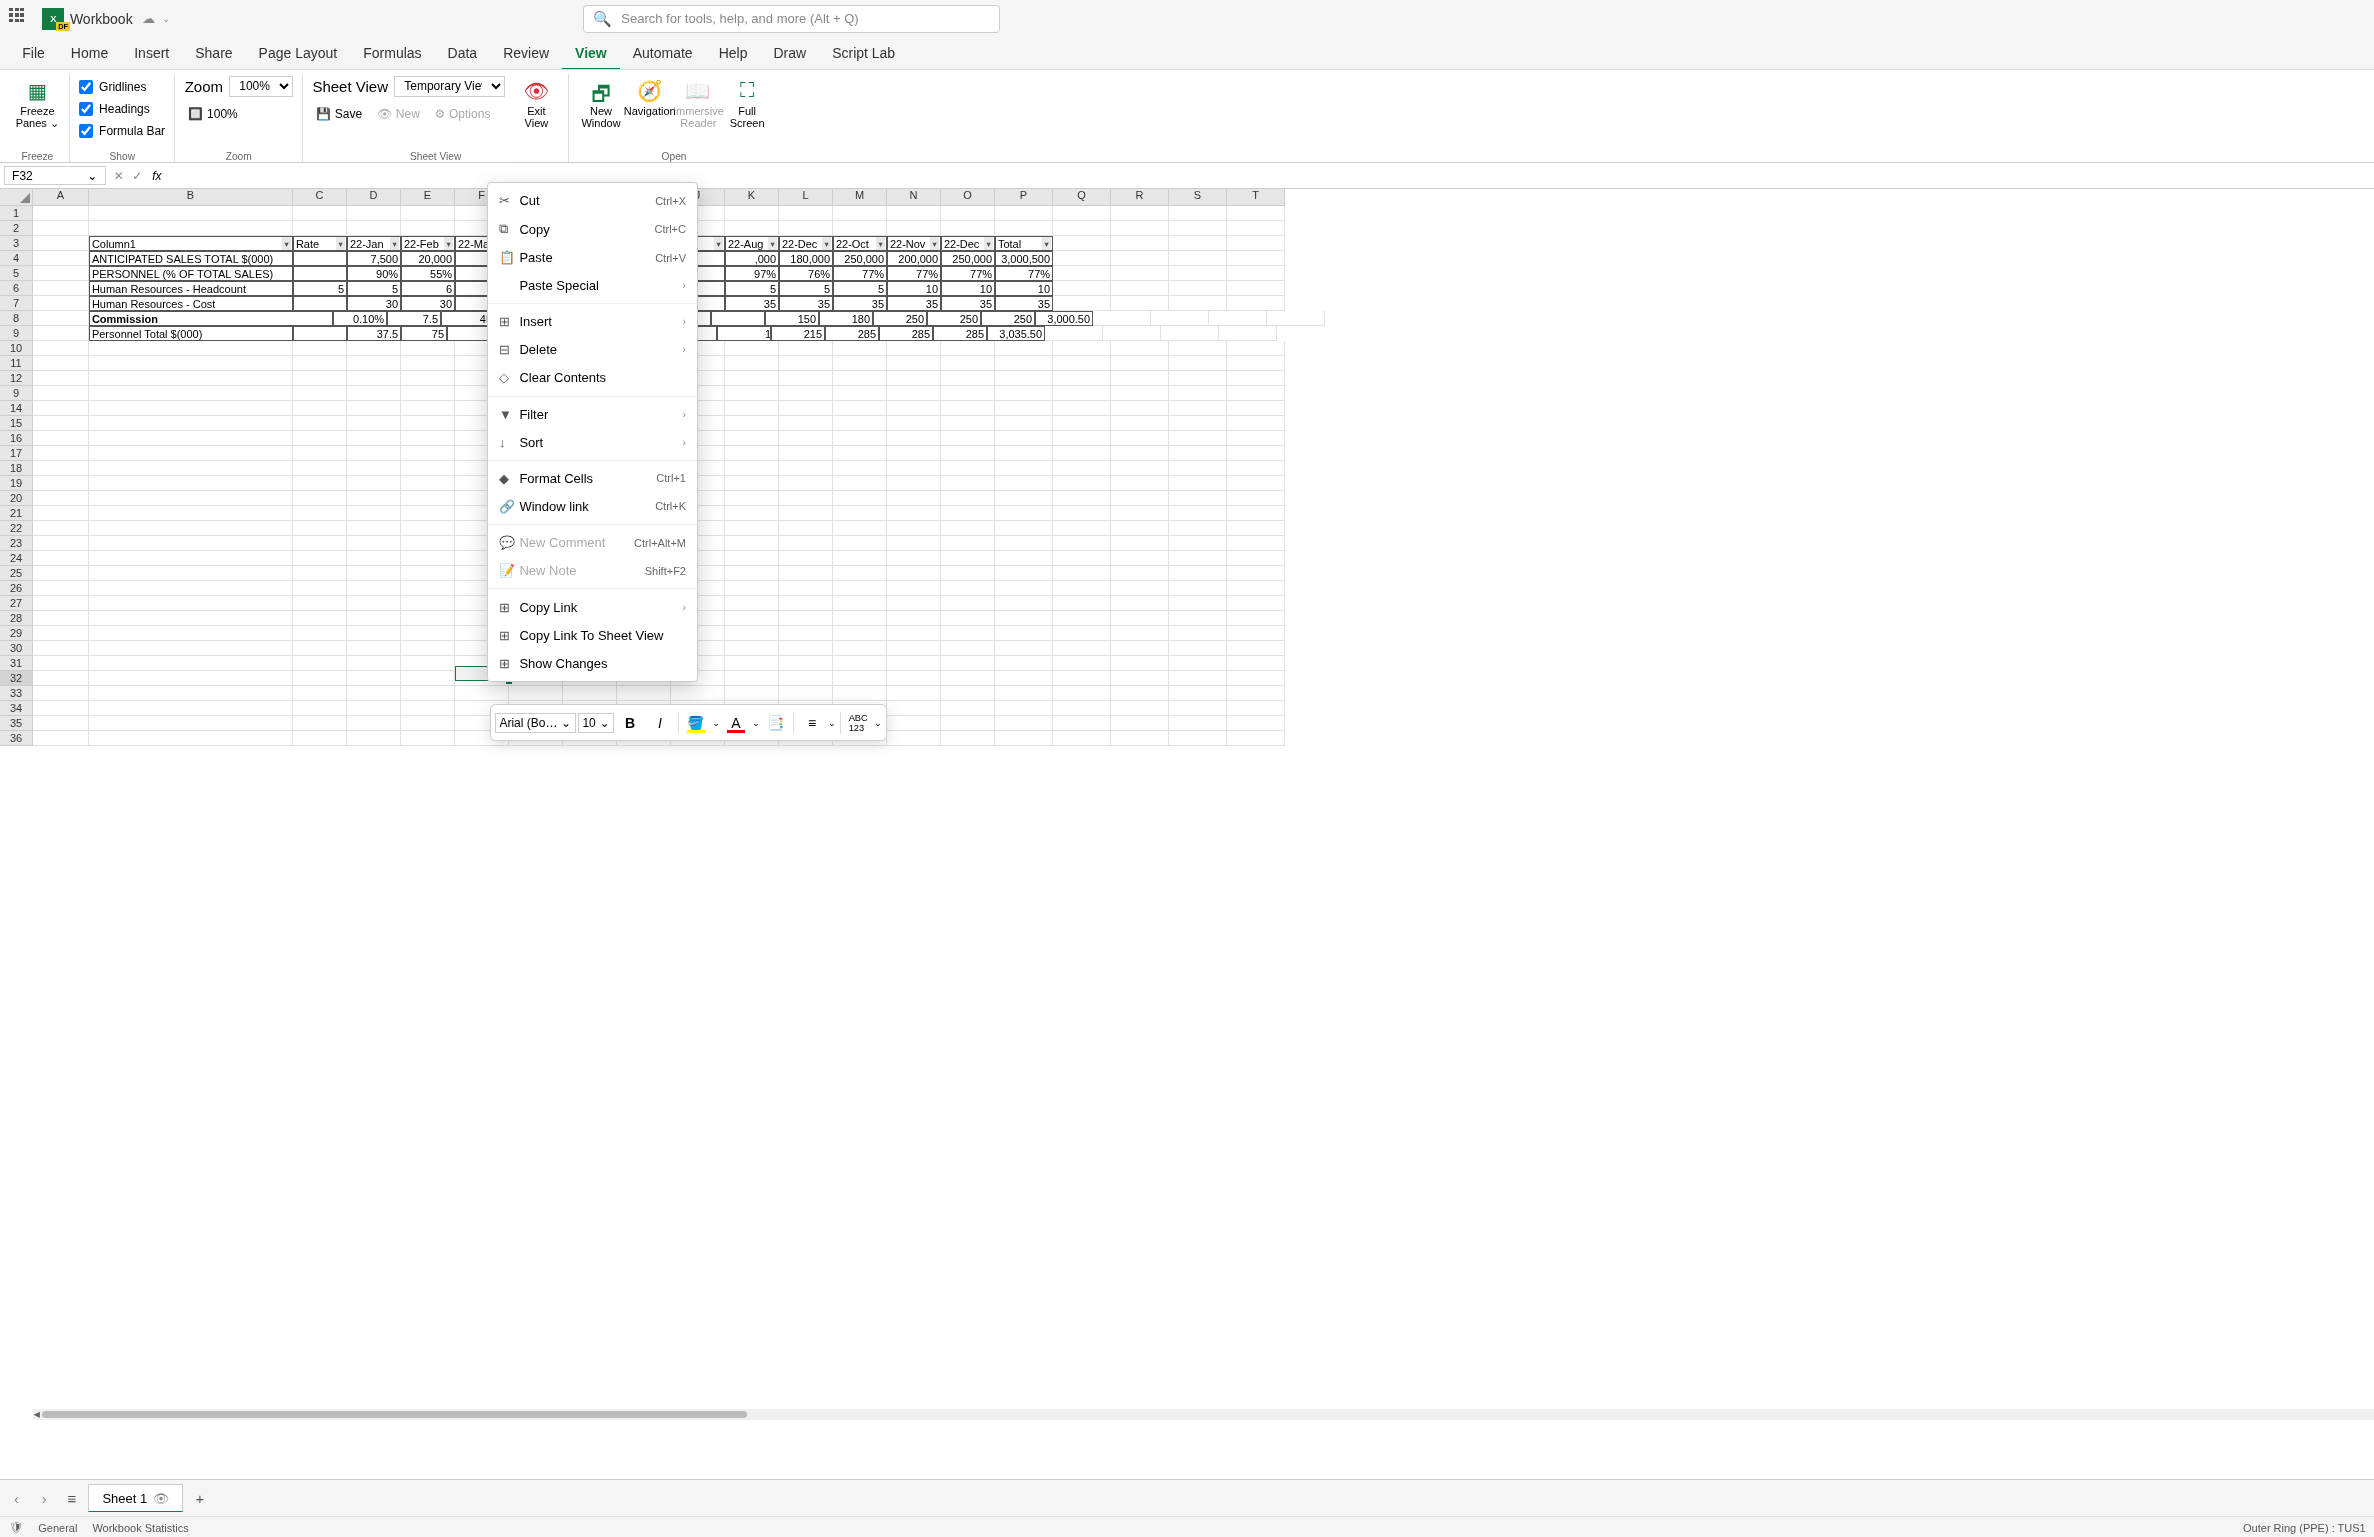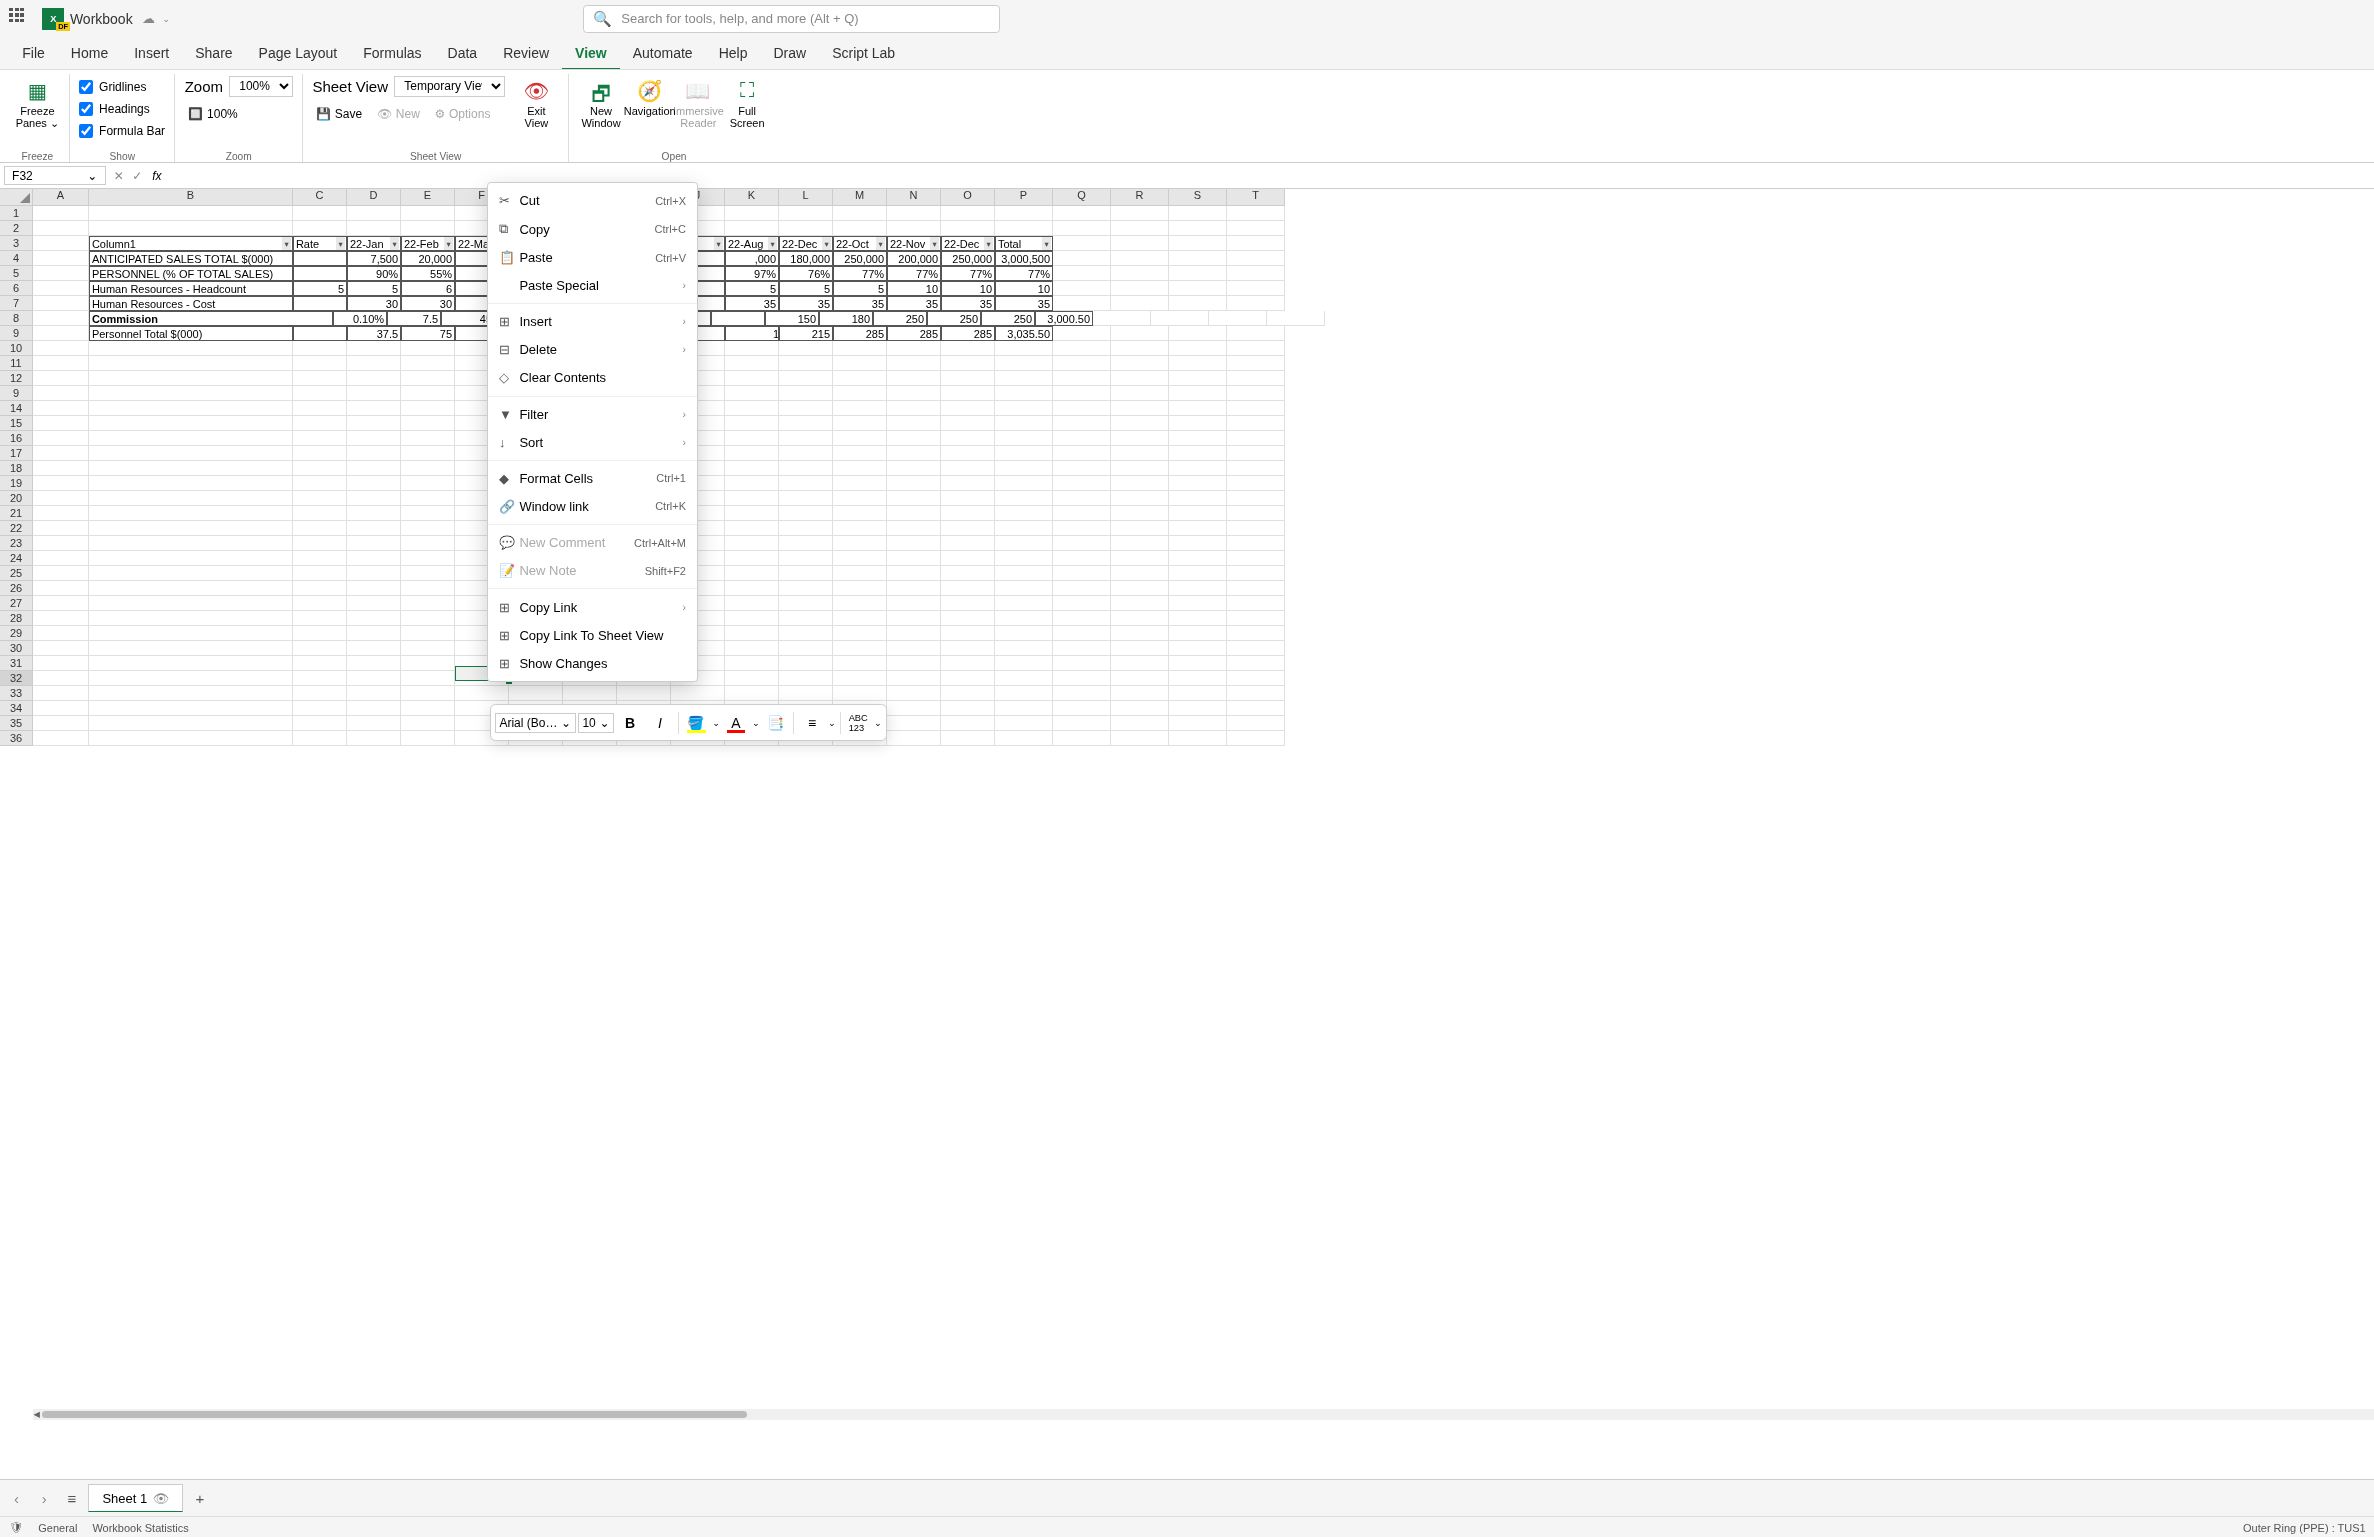--- a/index.html
+++ b/index.html
@@ -474,21 +474,21 @@
         <div class="cell" style="width: 58px;"></div>
         <div class="cell" style="width: 58px;"></div>
         <div class="cell" style="width: 58px;"></div>
         <div class="cell" style="width: 58px;"></div>
       </div>
       <div class="row">
         <div class="cell" style="width: 56px;"></div>
         <div class="cell b" style="width: 204px;">Personnel Total $(000)</div>
         <div class="cell b r" style="width: 54px;"></div>
         <div class="cell b r" style="width: 54px;">37.5</div>
-        <div class="cell b r" style="width: 54px;">75</div>
+        <div class="cell b r" style="width: 46px;">75</div>
         <div class="cell b r" style="width: 54px;"></div>
         <div class="cell b r" style="width: 54px;"></div>
         <div class="cell b r" style="width: 54px;"></div>
         <div class="cell b r" style="width: 54px;"></div>
         <div class="cell b r" style="width: 54px;"></div>
         <div class="cell b r" style="width: 54px; padding-left: 47px;">185</div>
         <div class="cell b r" style="width: 54px;">215</div>
         <div class="cell b r" style="width: 54px;">285</div>
         <div class="cell b r" style="width: 54px;">285</div>
         <div class="cell b r" style="width: 54px;">285</div>

